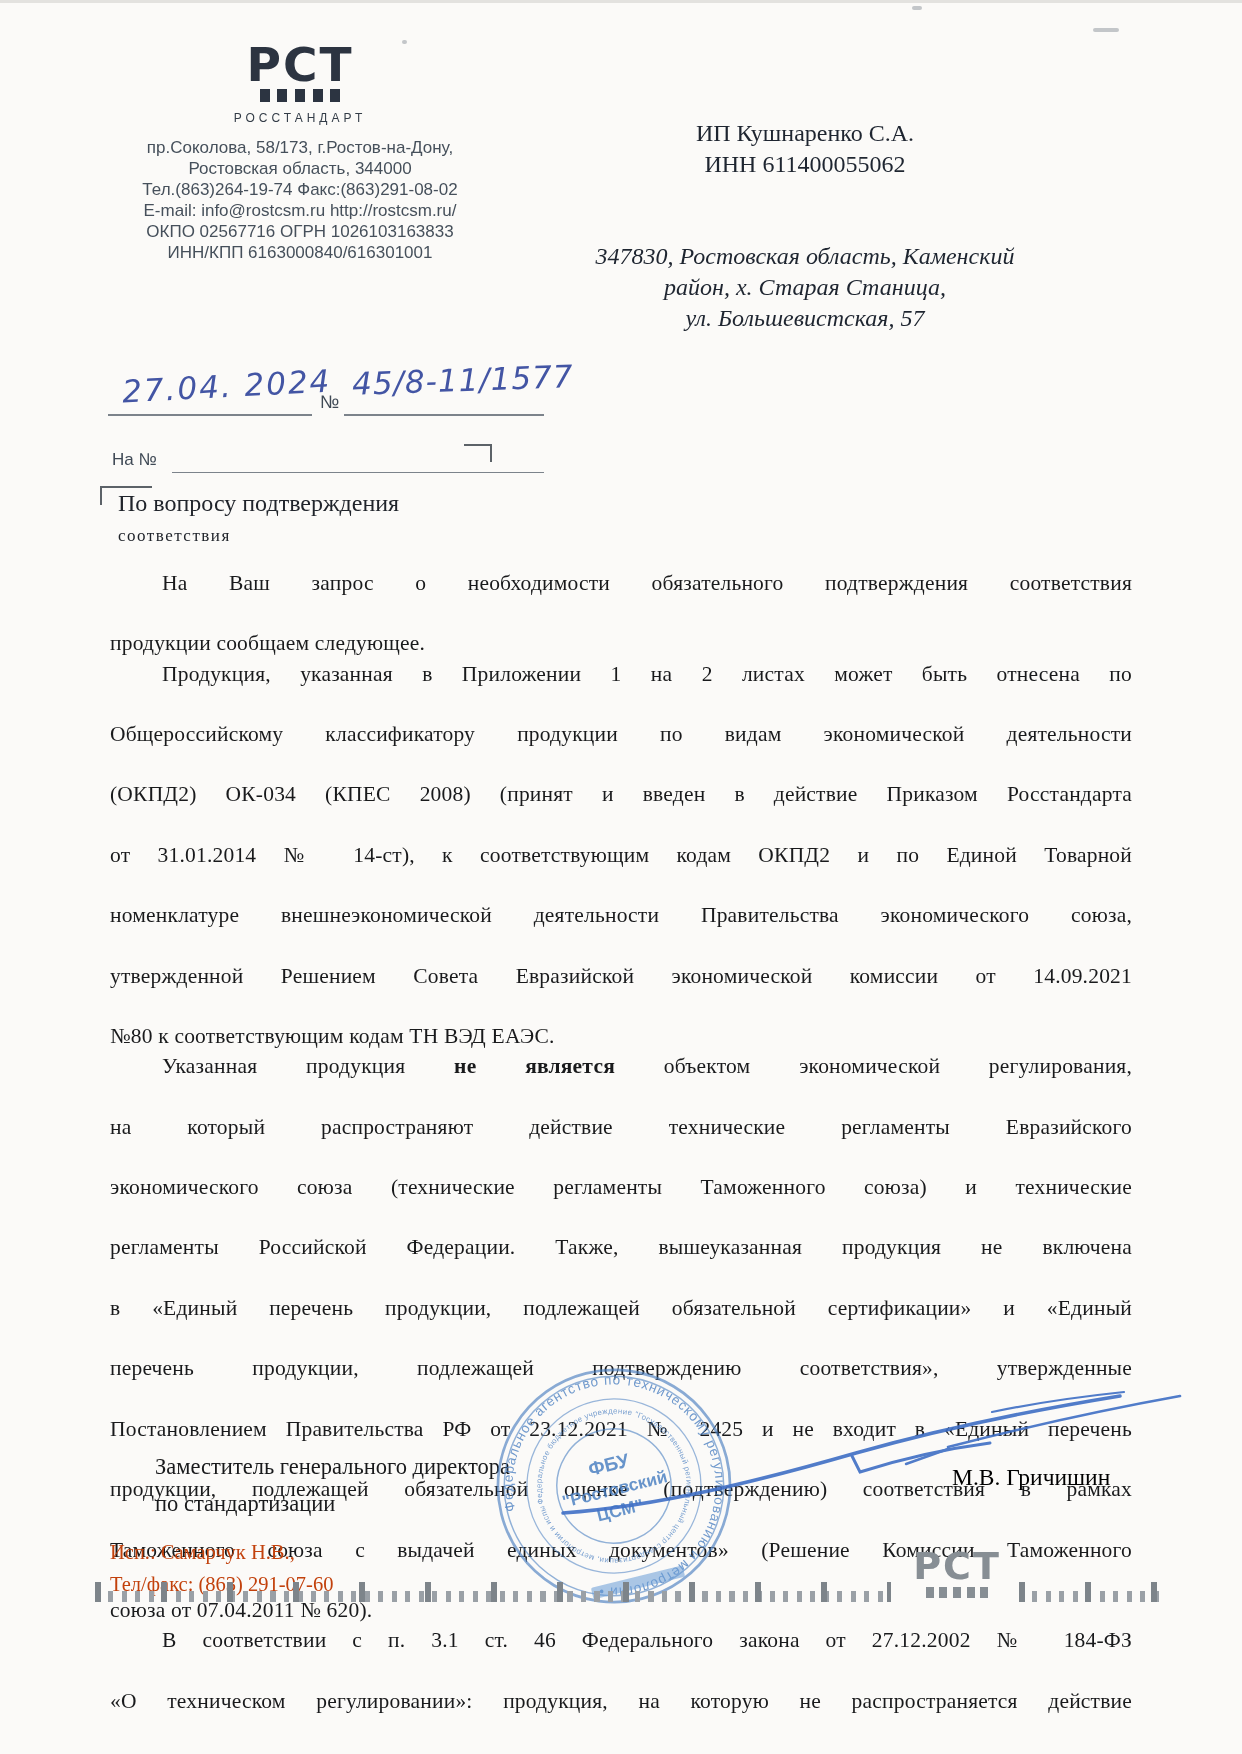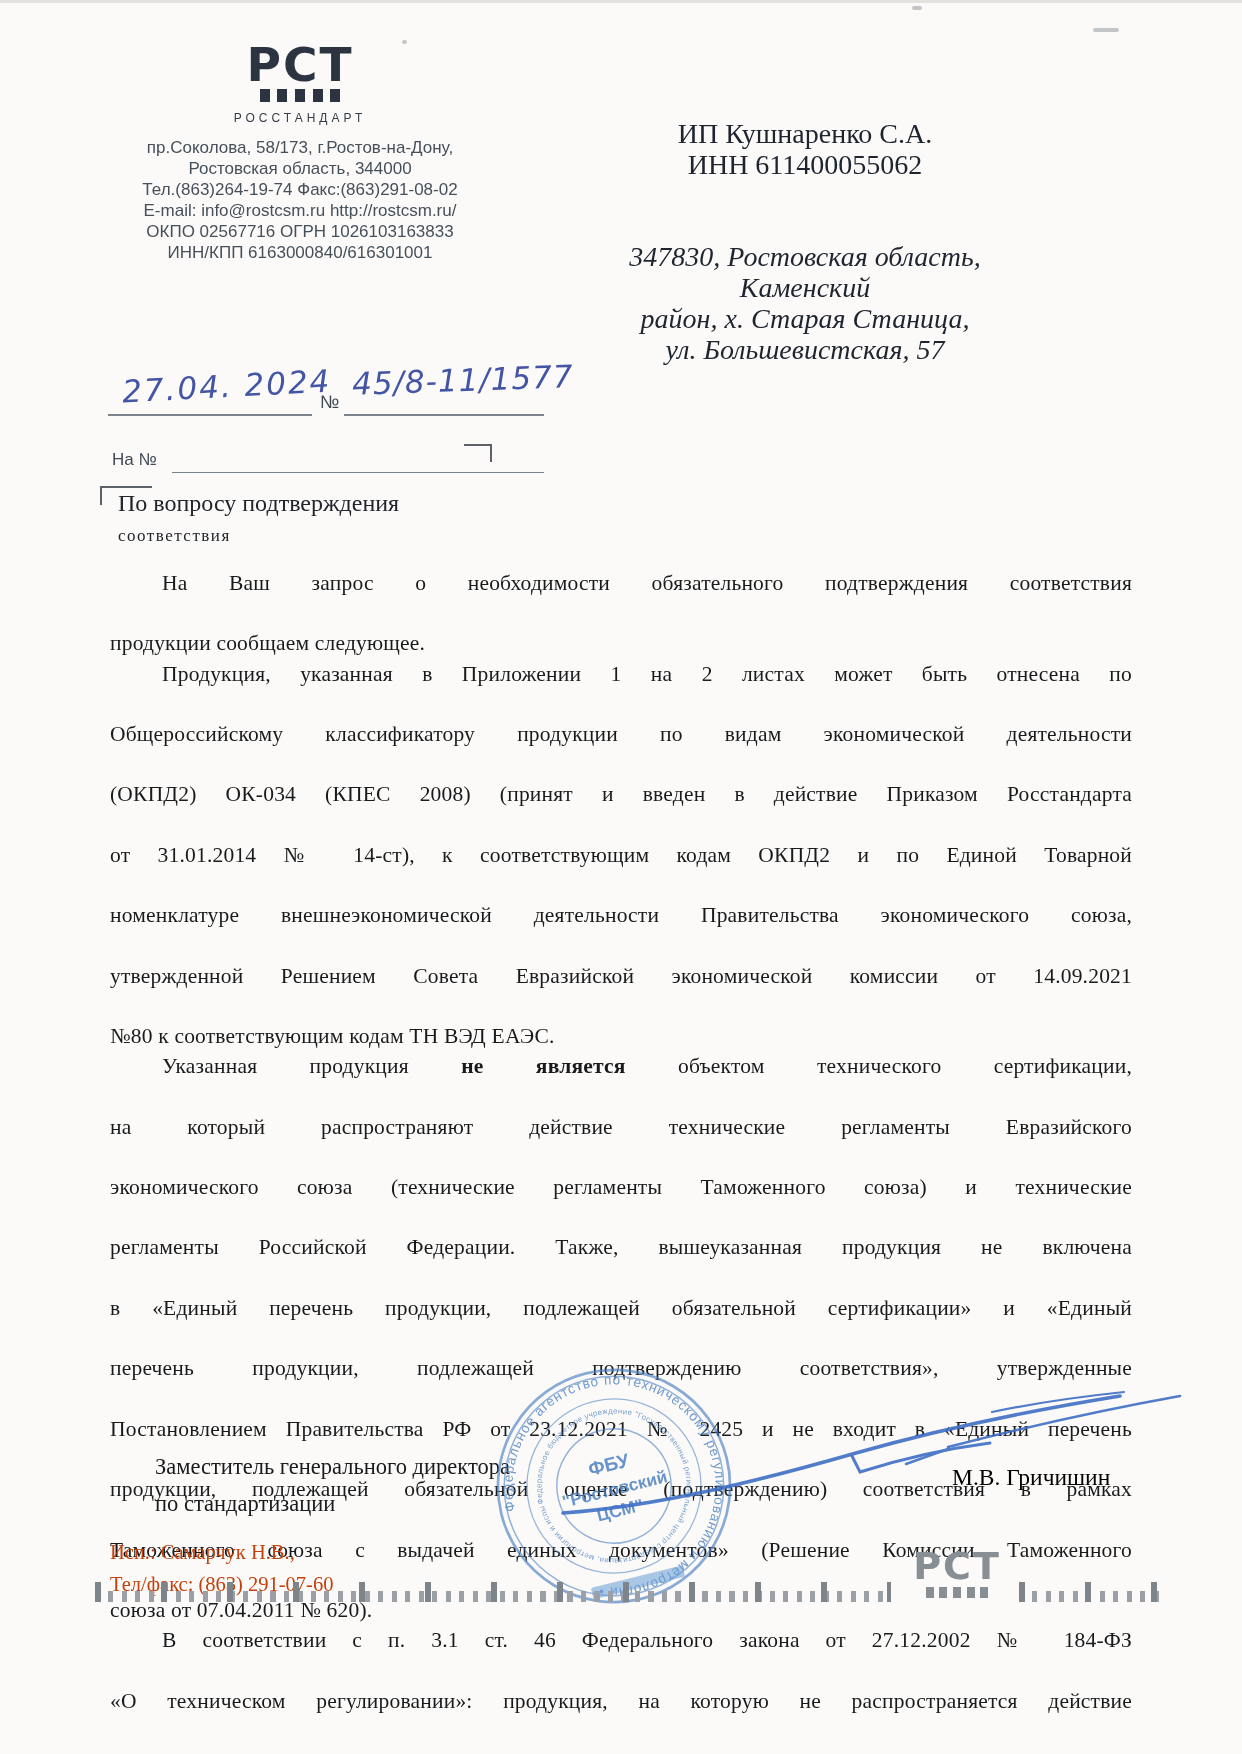--- a/index.html
+++ b/index.html
@@ -43,21 +43,21 @@
   .bracket-left{left:100px;top:486px;width:50px;height:17px;border-top:2px solid #5c6268;border-left:2px solid #5c6268;}
   .bracket-right{left:464px;top:444px;width:26px;height:16px;border-top:2px solid #5c6268;border-right:2px solid #5c6268;}
 
   
   .subject{position:absolute;left:118px;top:490px;color:#20242b;font-family:"Liberation Serif",serif;}
   .subject .s1{font-size:24px;}
   .subject .s2{margin-top:9px;font-size:17px;letter-spacing:1.5px;}
 
   
   .recipient{position:absolute;left:575px;top:118px;width:460px;text-align:center;
-             font-family:"Liberation Serif",serif;font-size:28px;color:#1e2530;line-height:31px;}
+             font-family:"Liberation Serif",serif;font-size:24px;color:#1e2530;line-height:31px;}
   .recipient .addr{margin-top:61px;font-style:italic;}
 
   
   .body-text{position:absolute;left:110px;top:568px;width:1022px;
              font-family:"Liberation Serif",serif;font-size:21.5px;color:#191a1c;
              line-height:30.2px;letter-spacing:.2px;}
   .line{white-space:normal;}
   .line.indent{text-indent:52px;}
   .line.just{text-align:justify;}
   .line.just::after{content:"";display:inline-block;width:100%;height:0;}
@@ -161,21 +161,21 @@
   <div class="body-text">
       <div class="line indent just"><span>На Ваш запрос о необходимости обязательного подтверждения соответствия</span></div>
       <div class="line"><span>продукции сообщаем следующее.</span></div>
       <div class="line indent just"><span>Продукция, указанная в Приложении 1 на 2 листах может быть отнесена по</span></div>
       <div class="line just"><span>Общероссийскому классификатору продукции по видам экономической деятельности</span></div>
       <div class="line just"><span>(ОКПД2) ОК-034 (КПЕС 2008) (принят и введен в действие Приказом Росстандарта</span></div>
       <div class="line just"><span>от 31.01.2014 № 14-ст), к соответствующим кодам ОКПД2 и по Единой Товарной</span></div>
       <div class="line just"><span>номенклатуре внешнеэкономической деятельности Правительства экономического союза,</span></div>
       <div class="line just"><span>утвержденной Решением Совета Евразийской экономической комиссии от 14.09.2021</span></div>
       <div class="line"><span>№80 к соответствующим кодам ТН ВЭД ЕАЭС.</span></div>
-      <div class="line indent just"><span>Указанная продукция </span><b>не является</b><span> объектом технического сертификации,</span></div>
+      <div class="line indent just"><span>Указанная продукция </span><b>не является</b><span> объектом экономической регулирования,</span></div>
       <div class="line just"><span>на который распространяют действие технические регламенты Евразийского</span></div>
       <div class="line just"><span>экономического союза (технические регламенты Таможенного союза) и технические</span></div>
       <div class="line just"><span>регламенты Российской Федерации. Также, вышеуказанная продукция не включена</span></div>
       <div class="line just"><span>в «Единый перечень продукции, подлежащей обязательной сертификации» и «Единый</span></div>
       <div class="line just"><span>перечень продукции, подлежащей подтверждению соответствия», утвержденные</span></div>
       <div class="line just"><span>Постановлением Правительства РФ от 23.12.2021 № 2425 и не входит в «Единый перечень</span></div>
       <div class="line just"><span>продукции, подлежащей обязательной оценке (подтверждению) соответствия в рамках</span></div>
       <div class="line just"><span>Таможенного союза с выдачей единых документов» (Решение Комиссии Таможенного</span></div>
       <div class="line"><span>союза от 07.04.2011 № 620).</span></div>
       <div class="line indent just"><span>В соответствии с п. 3.1 ст. 46 Федерального закона от 27.12.2002 № 184-ФЗ</span></div>

